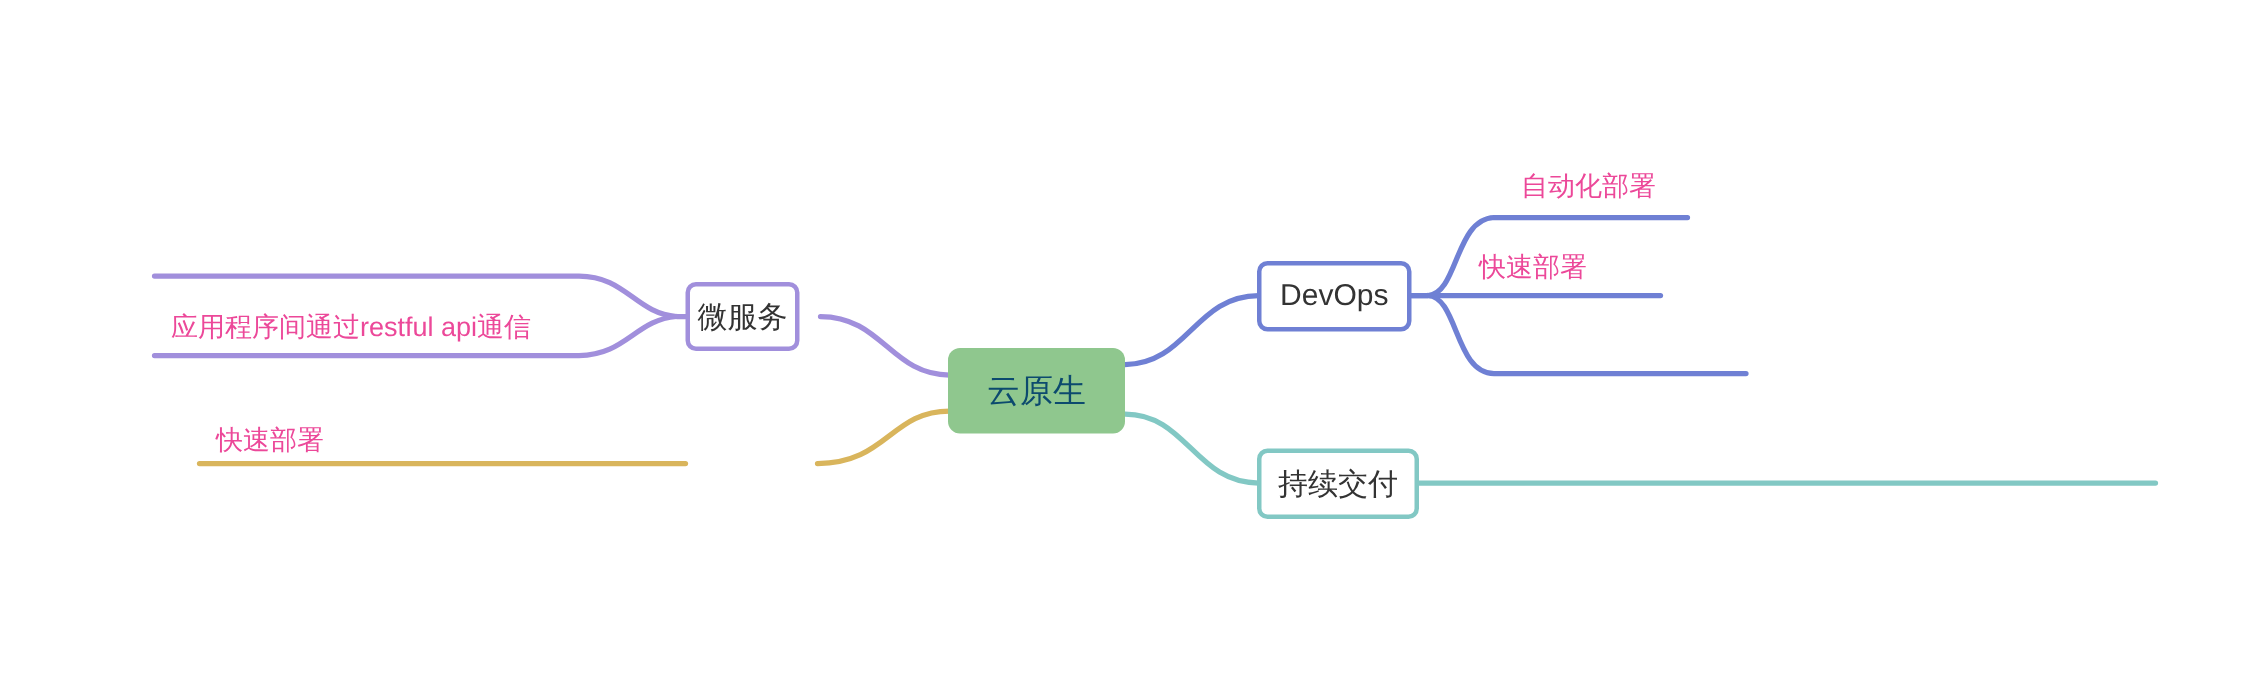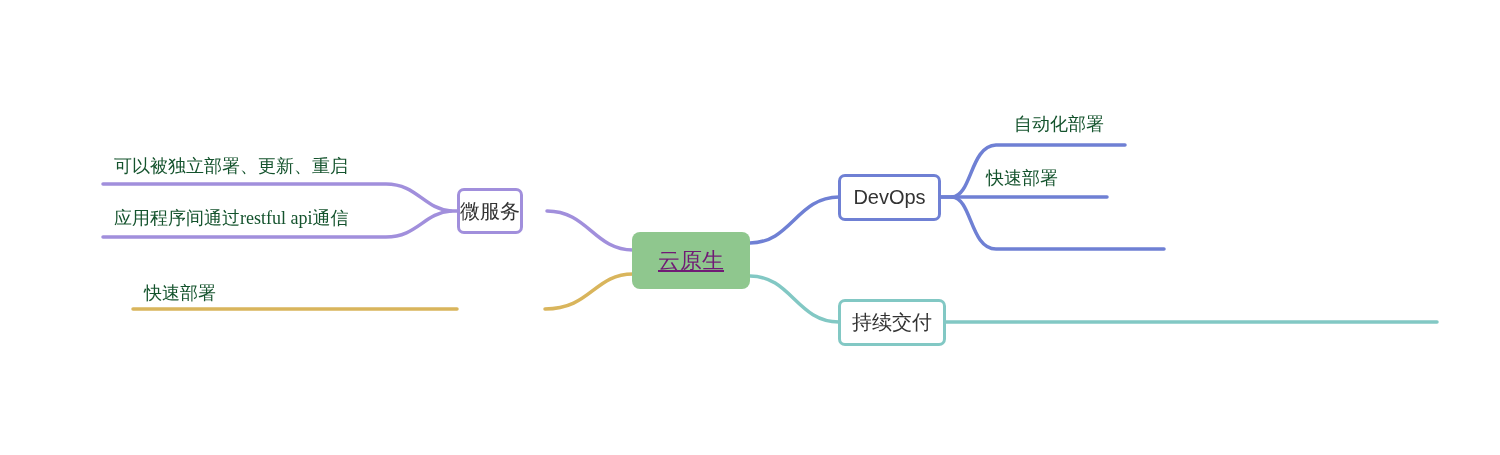--- a/index.html
+++ b/index.html
@@ -39,32 +39,31 @@
     font-size: 20px;
     font-weight: 500;
     color: #333333;
     white-space: nowrap;
     cursor: pointer;
   }
   .node.root {
     background: #8FC78E;
     border: none;
     border-radius: 8px;
-    color: #701a75;
+    color: #0c4a6e;
     font-size: 22px;
-    text-decoration: underline;
   }
   .node.b-purple { border-color: #A18FDC; }
   .node.b-yellow { border-color: #D9B55C; }
   .node.b-blue   { border-color: #6F80D4; }
   .node.b-teal   { border-color: #82C8C4; }
   .topic {
     position: absolute;
     font-size: 18px;
-    color: #14532d;
+    color: #ec4899;
     white-space: nowrap;
     cursor: pointer;
   }
 </style>
 </head>
 <body>
 
 <div class="canvas">
 
   <svg class="edges" viewBox="0 0 1500 455" xmlns="http://www.w3.org/2000/svg">
@@ -81,29 +80,28 @@
 
     <path d="M941 197 L952 197 C972 196 970 146 996 145 H1125" stroke="#6F80D4"></path>
     <path d="M941 197 H1107" stroke="#6F80D4"></path>
     <path d="M952 197 C972 198 970 249 996 249 H1164" stroke="#6F80D4"></path>
 
     <path d="M946 322 H1437" stroke="#82C8C4"></path>
   </svg>
 
   <div class="node root" style="left:632px; top:232px; width:118px; height:57px;">云原生</div>
 
-  <div class="node b-purple" style="left:457px; top:188px; width:66px; height:46px;">微服务</div>
+  <div class="node b-purple" style="left:457px; top:188px; width:76px; height:46px;">微服务</div>
 
 
   <div class="node b-blue" style="left:838px; top:174px; width:103px; height:47px;">DevOps</div>
 
   <div class="node b-teal" style="left:838px; top:299px; width:108px; height:47px;">持续交付</div>
 
-  <div class="topic" style="left:114px; top:154px;">可以被独立部署、更新、重启</div>
-  <div class="topic" style="left:114px; top:206px;font-family:Liberation Serif, serif;">应用程序间通过restful api通信</div>
+  <div class="topic" style="left:114px; top:206px;">应用程序间通过restful api通信</div>
 
   <div class="topic" style="left:144px; top:281px;">快速部署</div>
 
   <div class="topic" style="left:1014px; top:112px;">自动化部署</div>
   <div class="topic" style="left:986px; top:166px;">快速部署</div>
 
 
 </div>
 
 </body></html>

